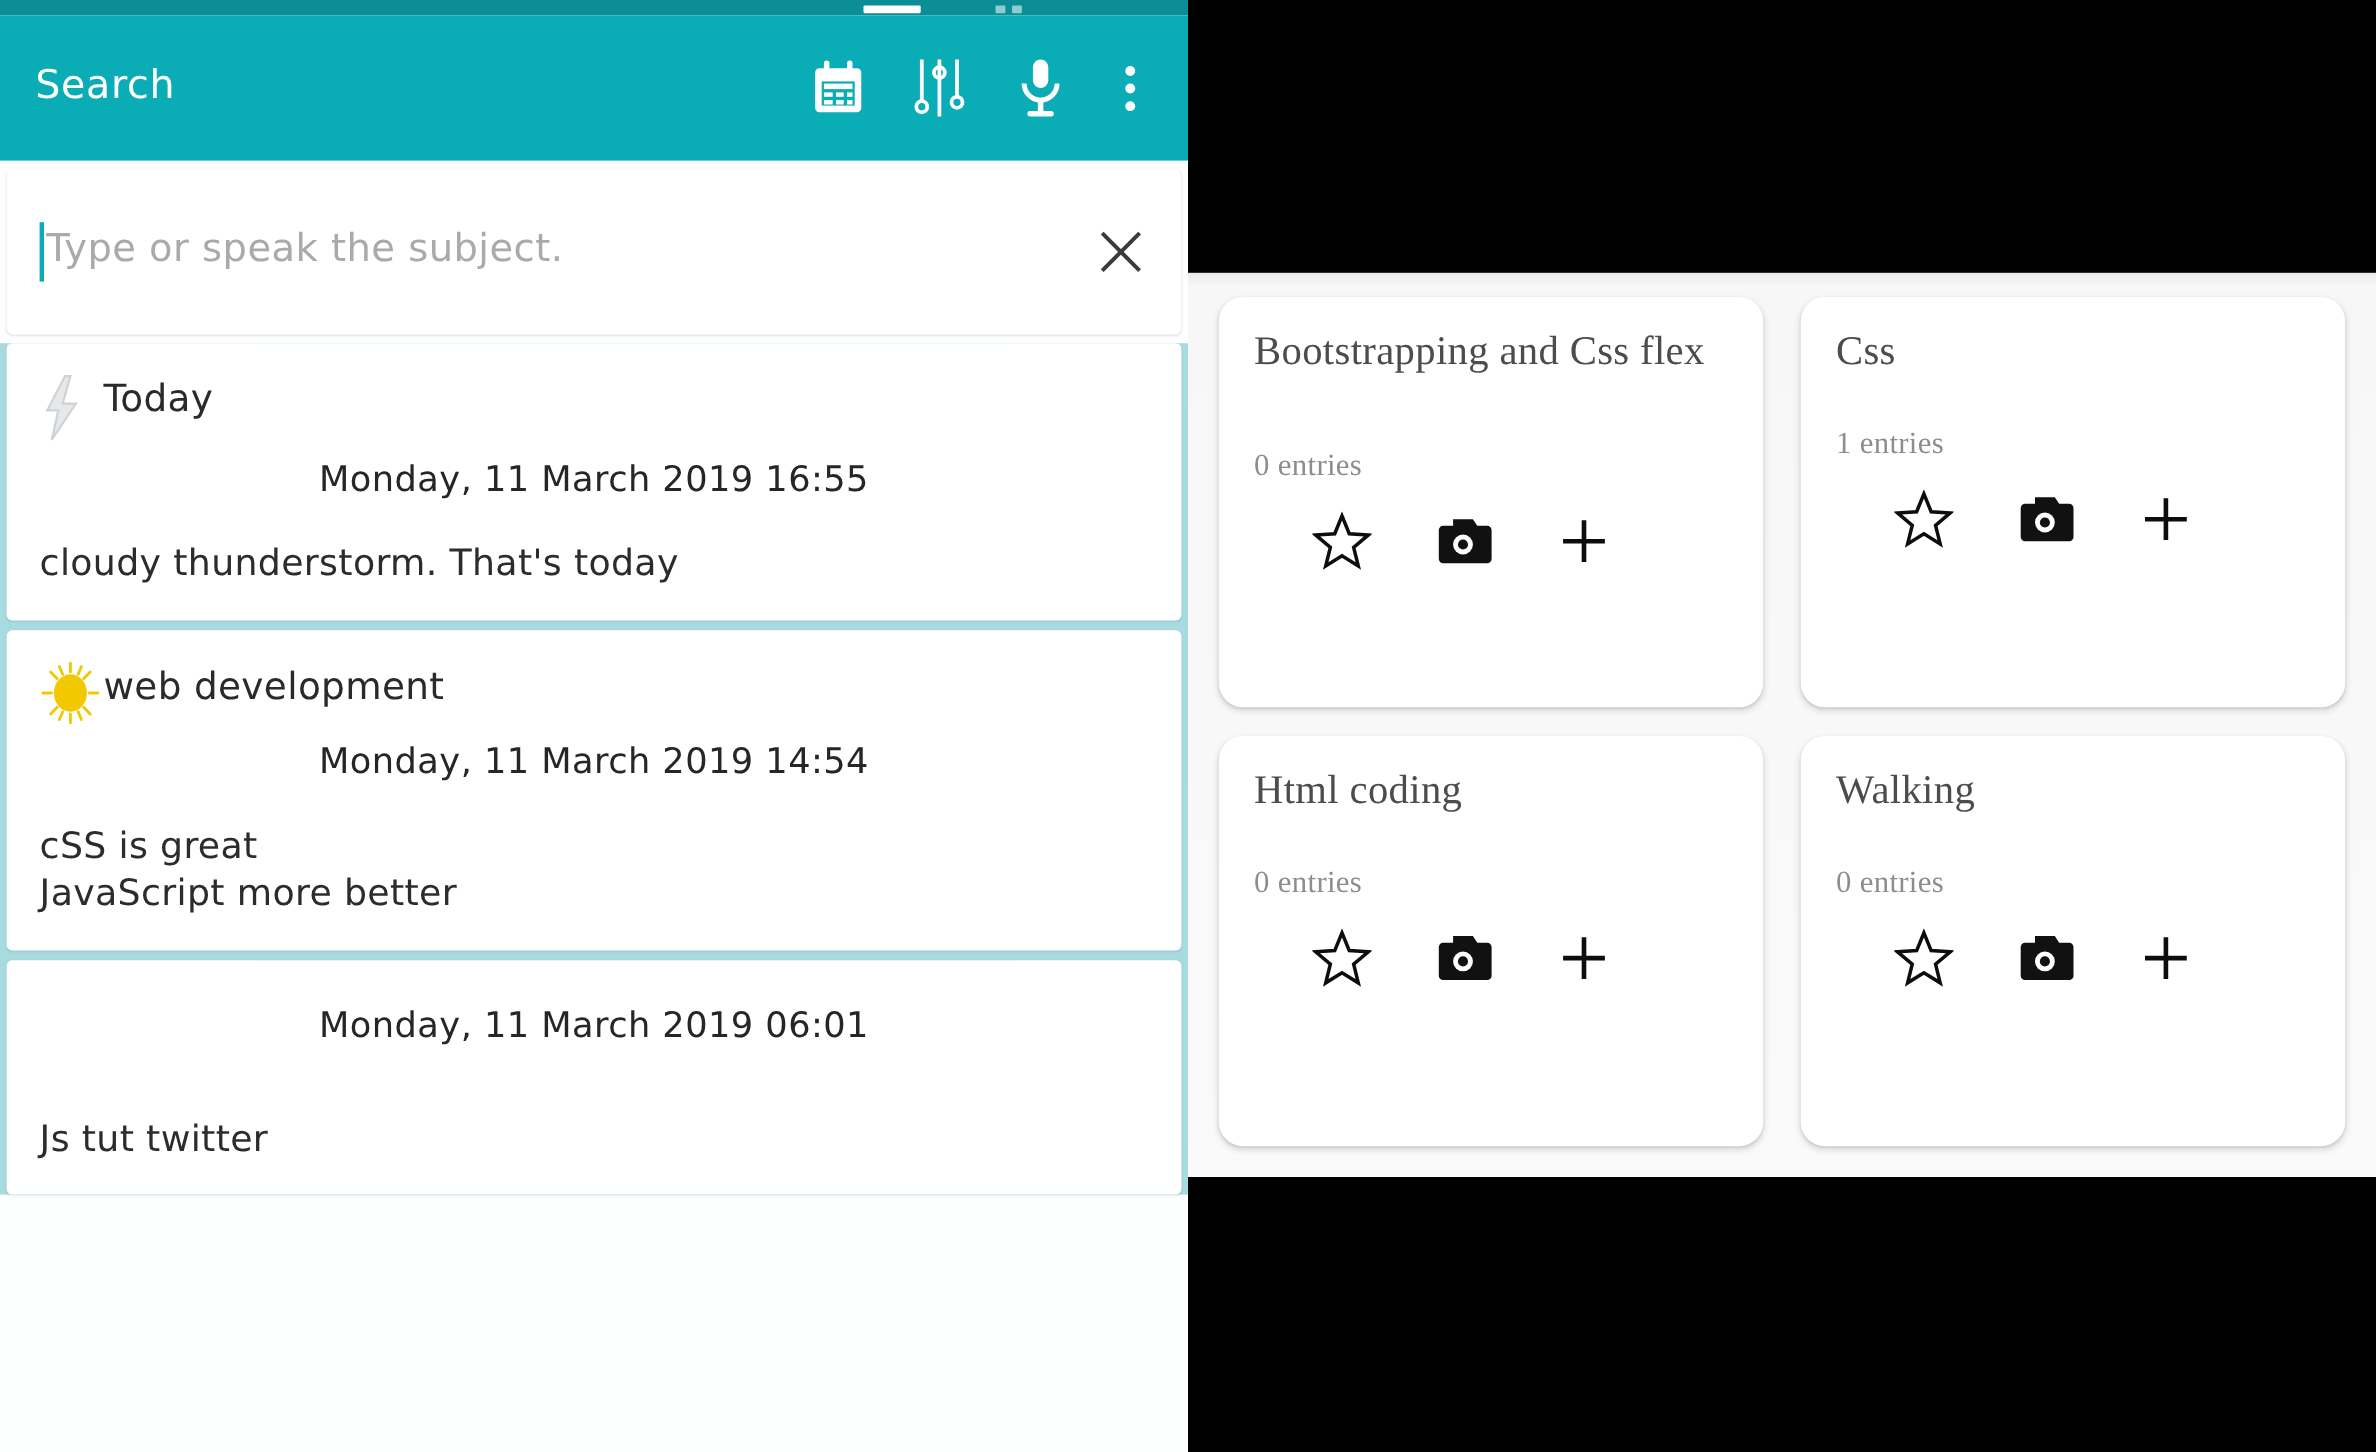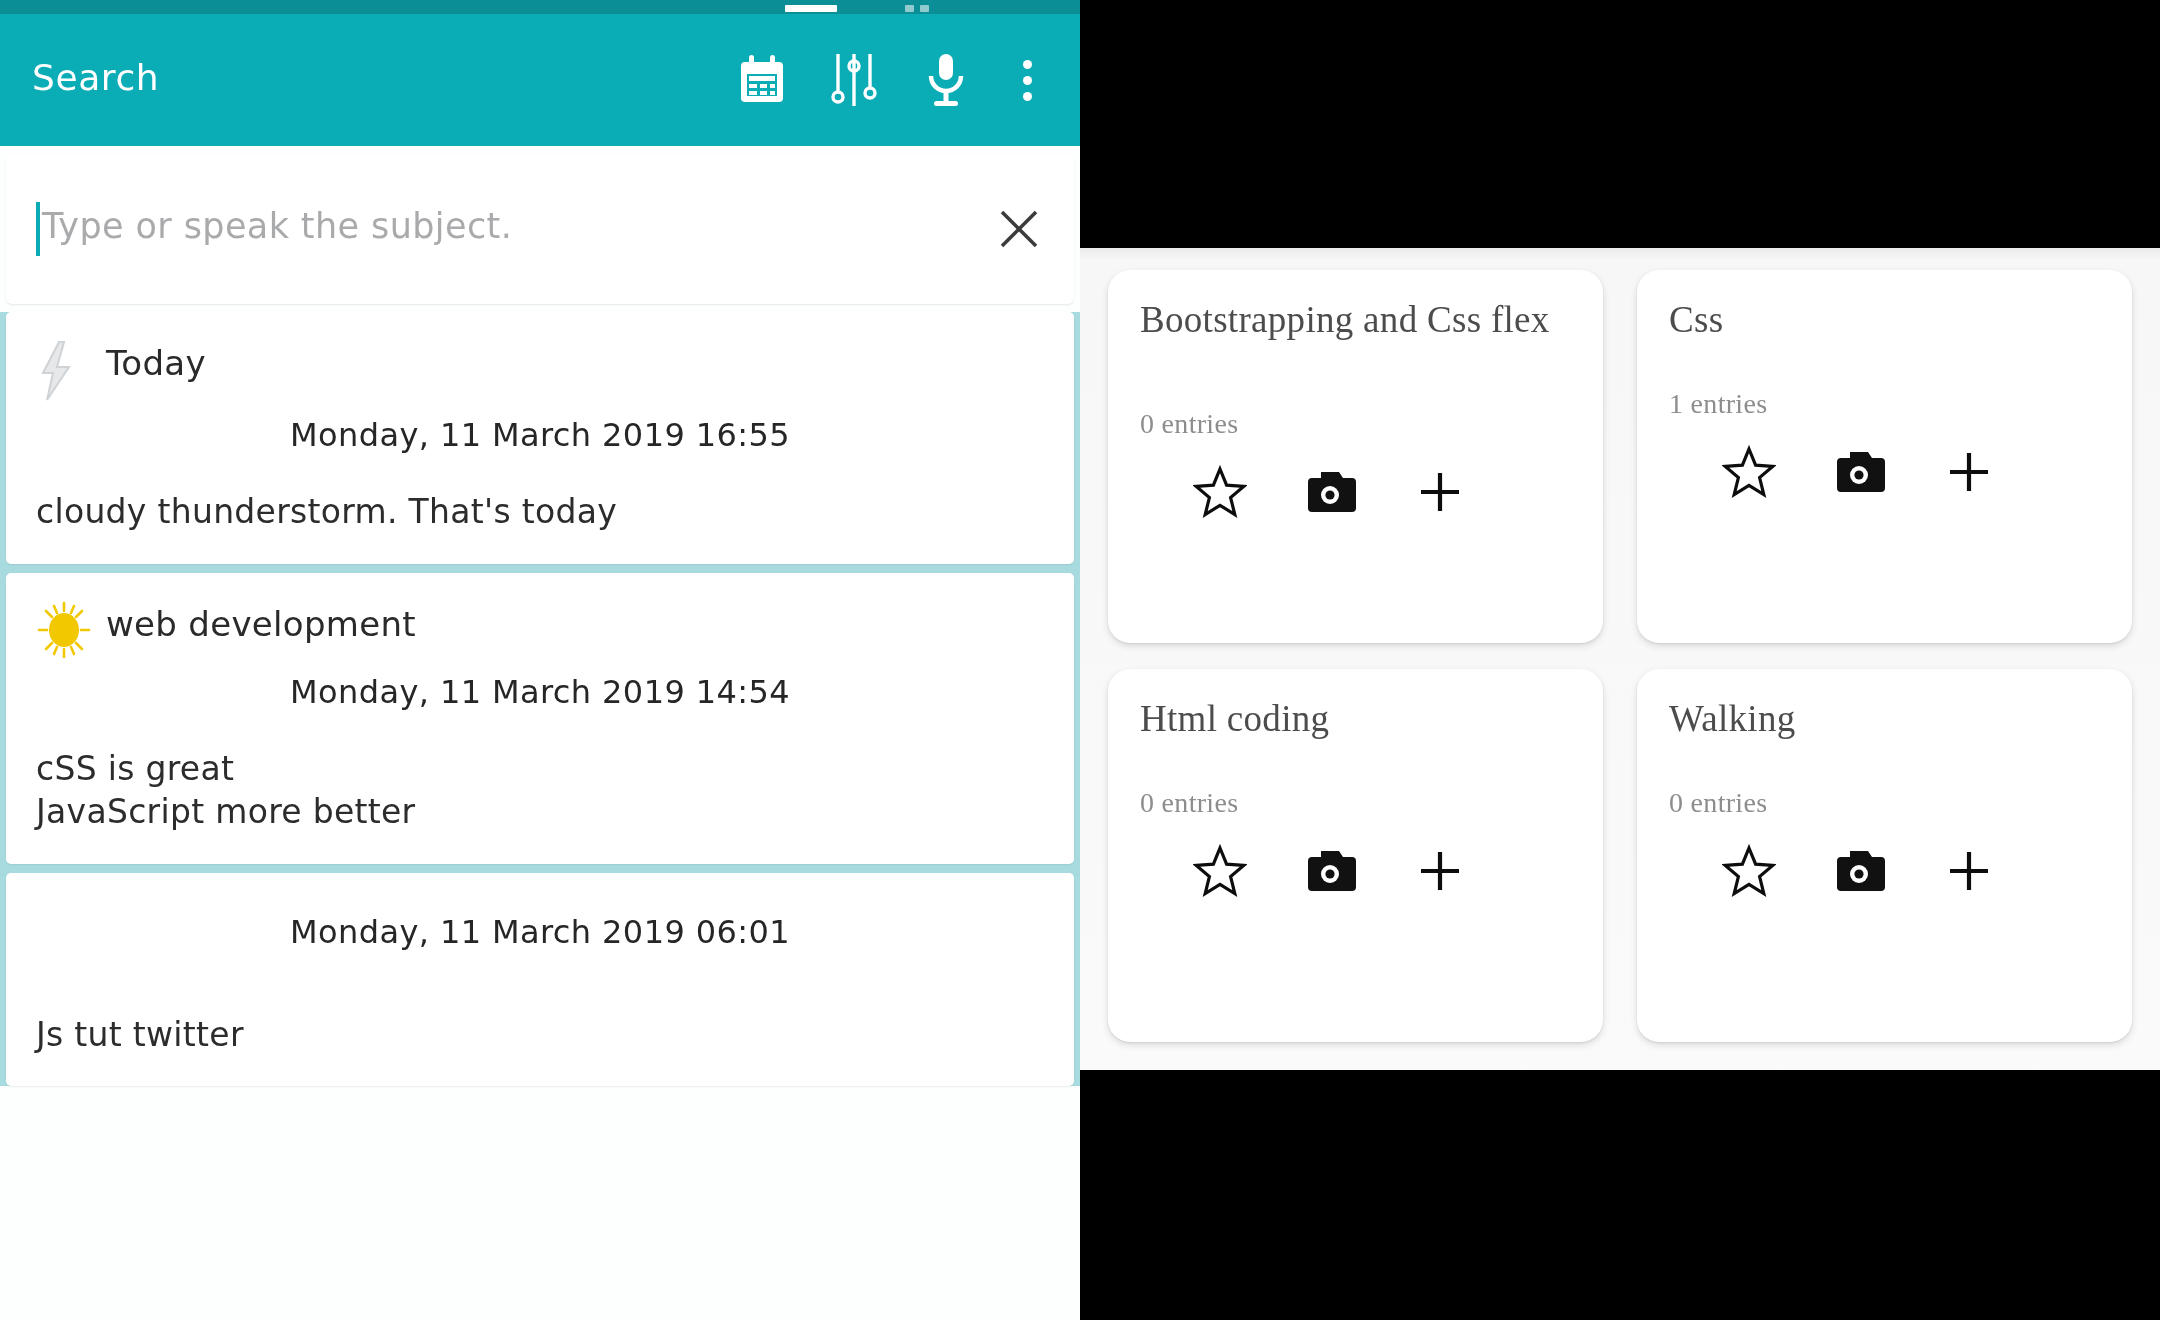--- a/index.html
+++ b/index.html
@@ -146,21 +146,20 @@
     align-items: center;
     justify-content: flex-start;
     padding-top: 2px;
   }
   .note-title {
     font-size: 34px;
     color: #2a2a2a;
     line-height: 1.05;
     padding-top: 8px;
     letter-spacing: .3px;
-    margin-left: 12px;
   }
   .note-date {
     text-align: center;
     font-size: 32px;
     color: #262626;
     letter-spacing: .4px;
     margin-top: 14px;
   }
   .note-body {
     margin-top: 36px;

